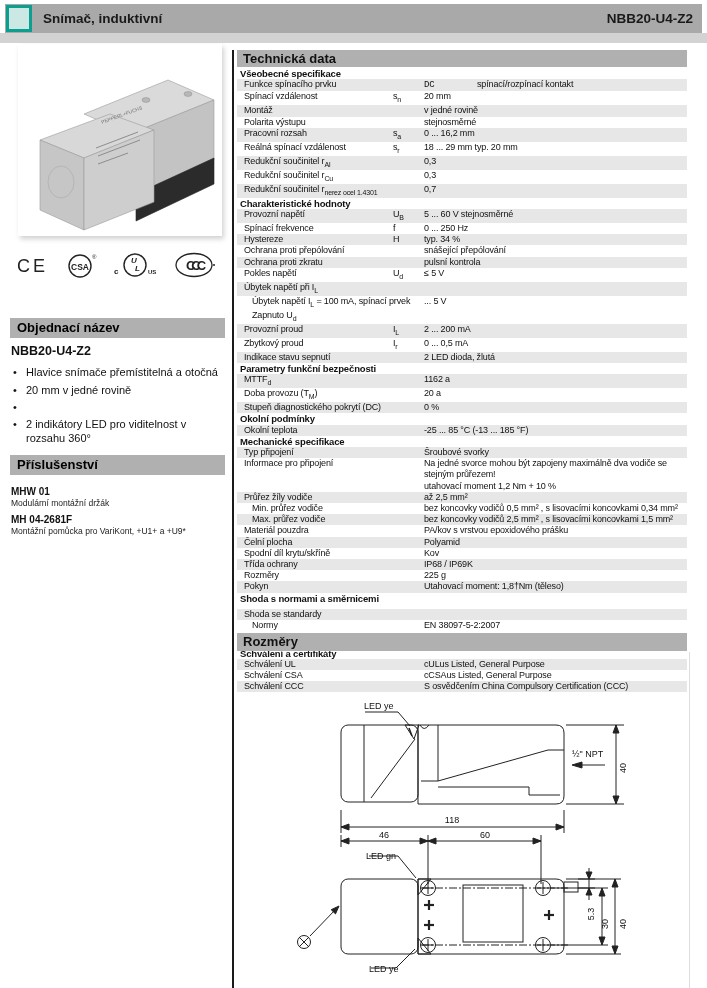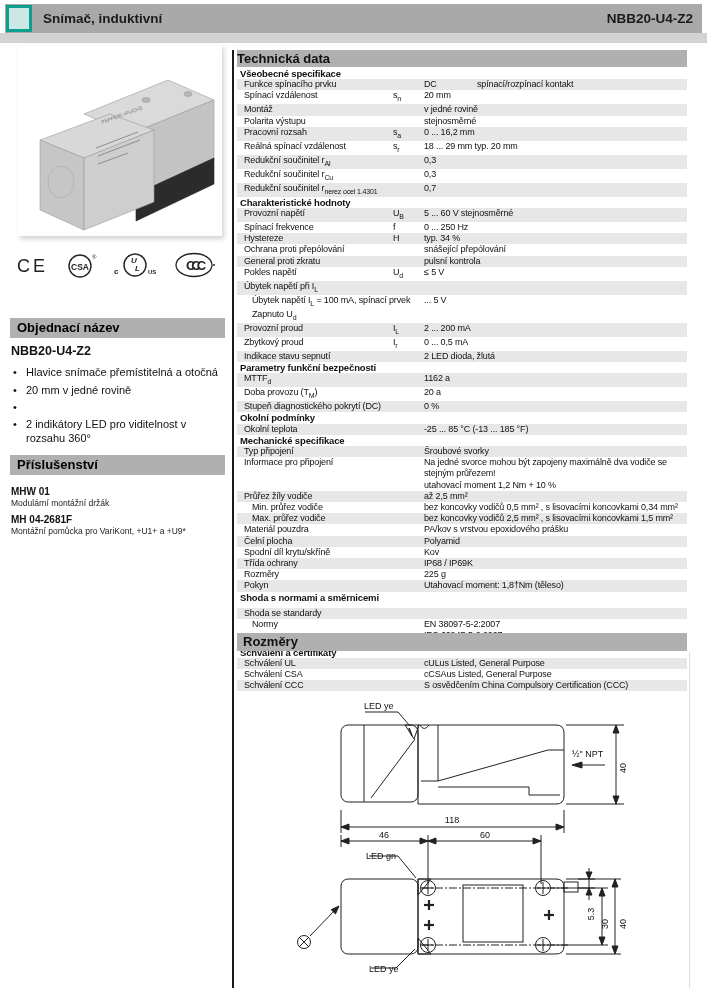--- a/index.html
+++ b/index.html
@@ -25,31 +25,31 @@
              font-weight:normal;font-size:11px;line-height:13.5px;}
   ul.bullets li{position:relative;padding-left:16px;margin-bottom:4px;min-height:13px;}
   ul.bullets li::before{content:"•";position:absolute;left:3px;top:0;}
   #accessories-bar{top:455px;}
   .acc{position:absolute;left:11px;top:481px;width:214px;}
   .acc-code{font-weight:bold;font-size:10px;line-height:12px;margin-top:5px;}
   .acc-desc{font-size:8.5px;line-height:11px;color:#222;}
   
   .vrule{position:absolute;left:232px;top:50px;width:2px;height:938px;background:#1a1a1a;}
   .techbar{position:absolute;left:237px;top:50px;width:450px;height:17px;background:#b0b0b0;
-           font-weight:bold;font-size:13px;line-height:17px;box-sizing:border-box;}
+           font-weight:bold;font-size:13px;line-height:17px;padding-left:6px;box-sizing:border-box;}
   #tech-table{position:absolute;left:237px;top:68px;width:450px;letter-spacing:-0.15px;}
   .sechdr{font-weight:bold;font-size:9.5px;line-height:11.2px;padding-left:3px;}
   .trow{line-height:11.2px;font-size:9px;}
   .trow.gray{background:#e7e7e7;}
   .tline{display:flex;}
   .c-label{width:149px;padding-left:7px;flex:none;white-space:nowrap;overflow:visible;}
   .c-label.lvl2{width:141px;padding-left:15px;}
   .c-sym{width:31px;flex:none;white-space:nowrap;}
   .c-val{flex:1;white-space:nowrap;overflow:visible;}
-  .v2part{display:inline-block;width:53px;}
+  .v2part{display:inline-block;width:53px;font-family:Liberation Mono, monospace;}
   sub{font-size:7px;}
   .gap-top{margin-top:5px;}
   .dimbar{position:absolute;left:237px;top:633px;width:450px;height:18px;background:#b0b0b0;
           font-weight:bold;font-size:13px;line-height:18px;padding-left:6px;box-sizing:border-box;}
   .drawing{position:absolute;left:238px;top:652px;width:451px;height:336px;border-right:1px solid #ddd;}
   svg text{font-family:"Liberation Sans","DejaVu Sans",sans-serif;}
 </style>
 </head>
 <body>
 
@@ -216,21 +216,21 @@
       </div>
       <div class="trow">
         <div class="tline">
           <span class="c-label">Ochrana proti přepólování</span>
           <span class="c-sym"></span>
           <span class="c-val">snášející přepólování</span>
         </div>
       </div>
       <div class="trow gray">
         <div class="tline">
-          <span class="c-label">General proti zkratu</span>
+          <span class="c-label">Ochrana proti zkratu</span>
           <span class="c-sym"></span>
           <span class="c-val">pulsní kontrola</span>
         </div>
       </div>
       <div class="trow">
         <div class="tline">
           <span class="c-label">Pokles napětí</span>
           <span class="c-sym">U<sub>d</sub></span>
           <span class="c-val">≤ 5 V</span>
         </div>

